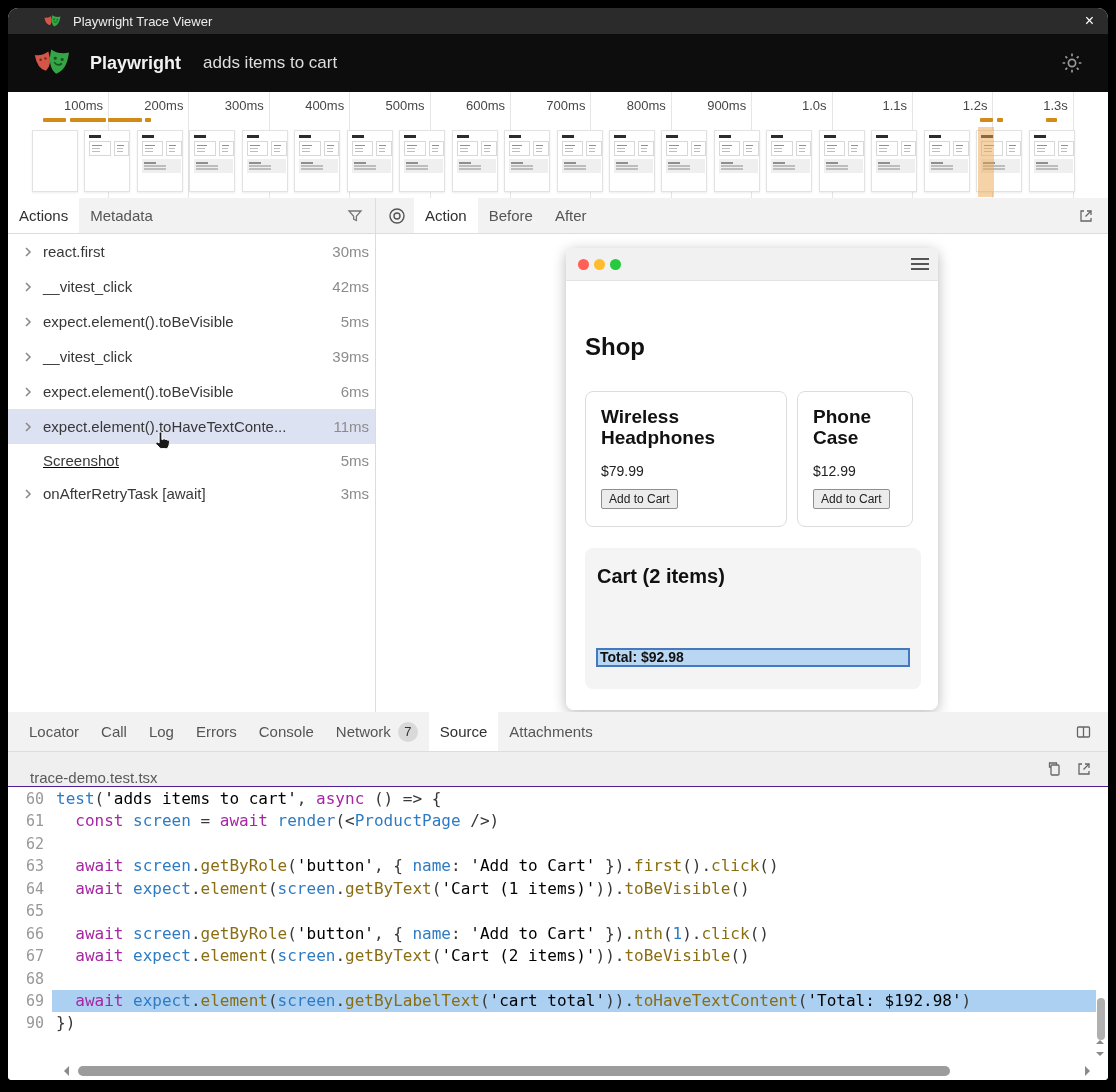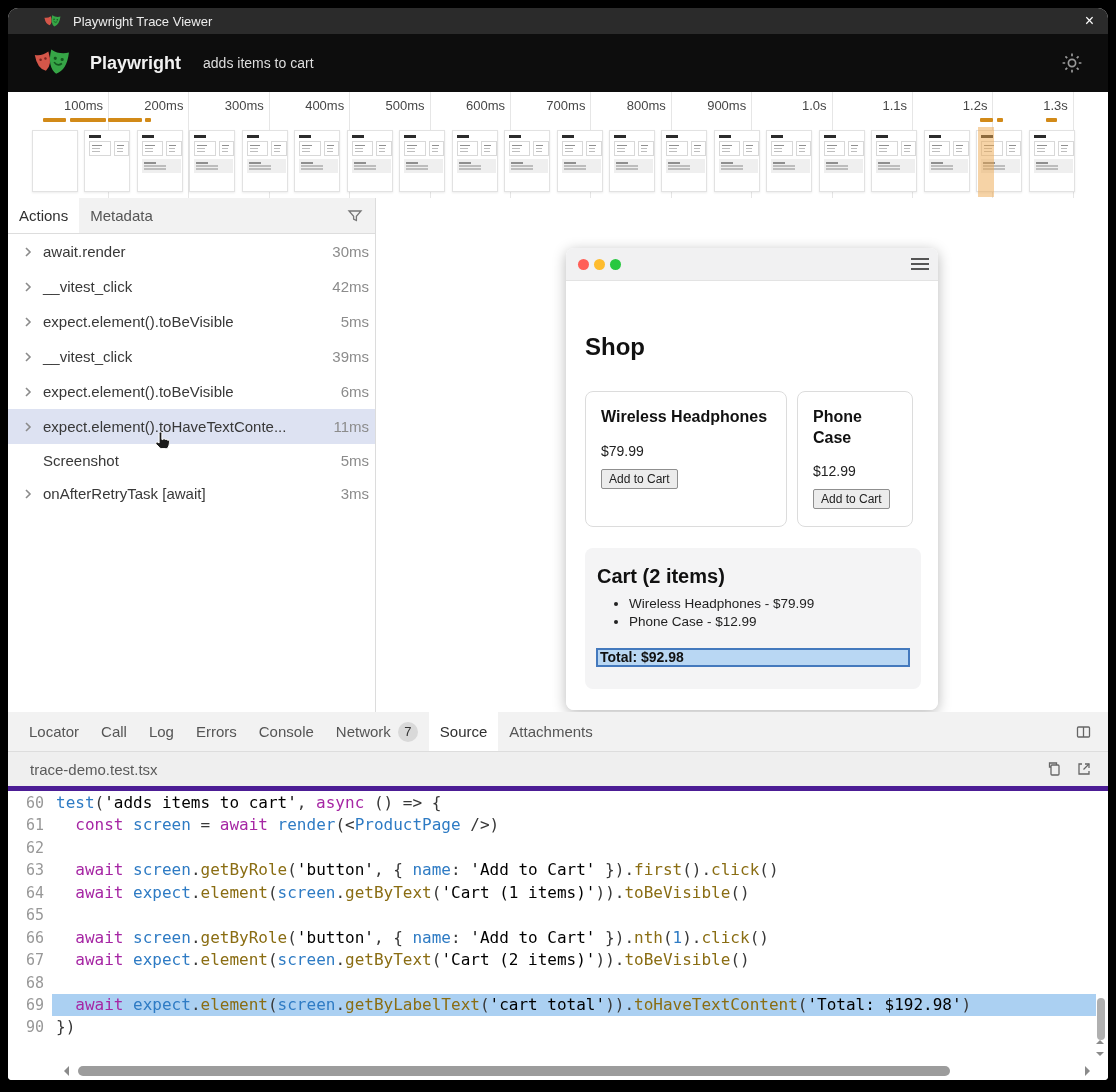--- a/index.html
+++ b/index.html
@@ -14,21 +14,21 @@
   .titlebar .tb-icon{margin-left:36px;width:17px;height:15px;}
   .titlebar .tb-text{margin-left:12px;color:#ececec;font-size:13px;}
   .titlebar .tb-close{position:absolute;right:14px;top:0;height:26px;display:flex;align-items:center;
             color:#fff;font-size:16px;cursor:default;}
 
   
   .header{position:absolute;left:0;top:26px;width:1100px;height:58px;background:#0d0d0d;
           display:flex;align-items:center;}
   .header .logo{margin-left:26px;width:36px;height:32px;}
   .header .app{margin-left:20px;color:#f2f2f2;font-size:18px;font-weight:bold;}
-  .header .ttl{margin-left:22px;color:#dedede;font-size:14px;}
+  .header .ttl{margin-left:22px;color:#dedede;font-size:17px;}
   .header .gear{position:absolute;right:24px;top:17px;width:24px;height:24px;}
 
   
   .timeline{position:absolute;left:0;top:84px;width:1100px;height:106px;background:#fff;
             border-bottom:1px solid #c9c9c9;overflow:hidden;}
   .gridline{position:absolute;top:0;bottom:0;width:1px;background:#e6e6e6;}
   .tick-label{position:absolute;top:6px;width:75px;text-align:right;font-size:13px;color:#464646;}
   .dur-bar{position:absolute;top:26px;height:4px;border-radius:1px;}
   .thumb{position:absolute;top:38px;width:46px;height:62px;background:#fff;border:1px solid #e2e2e2;
          box-sizing:border-box;box-shadow:0 1px 2px rgba(0,0,0,.08);overflow:hidden;}
@@ -52,21 +52,21 @@
   .funnel{position:absolute;right:12px;top:10px;width:16px;height:16px;}
 
   
   .arow{position:relative;display:flex;align-items:center;height:35px;}
   .arow.selected{background:#dde2f2;}
   .arow .chev{position:absolute;left:14px;width:12px;height:12px;}
   .arow .alabel{margin-left:35px;font-size:15px;color:#383838;white-space:nowrap;}
   .arow .adur{position:absolute;right:6px;font-size:15px;color:#8c8c8c;}
   .arow.sub{height:26px;}
   .arow.sub .alabel{color:#6f6f6f;font-size:14.5px;}
-  .arow.shot{height:32px;}
+  .arow.shot{height:32px;text-decoration:underline;}
   .cursor{position:absolute;left:142px;top:420px;width:24px;height:26px;z-index:5;}
 
   
   .rp-toolbar{position:relative;height:36px;}
   .rp-target{width:18px;height:18px;margin:0 8px 0 12px;}
   .rp-ext{position:absolute;right:14px;top:10px;width:16px;height:16px;}
 
   
   .snap-area{position:absolute;left:0;top:36px;width:732px;height:478px;background:#fff;}
   .bwindow{position:absolute;left:190px;top:14px;width:372px;height:462px;background:#fff;
@@ -79,40 +79,40 @@
   .urlcopy{margin-left:6px;width:12px;height:13px;flex:0 0 12px;}
   .burger{position:absolute;right:9px;top:10px;width:18px;height:12px;}
   .burger div{height:2px;background:#555;margin-bottom:3px;}
 
   .bpage{position:relative;height:430px;background:#fff;}
   .shop-h{position:absolute;left:19px;top:52px;font-size:24px;font-weight:bold;color:#111;}
   .pcards{position:absolute;left:19px;top:110px;display:flex;gap:10px;}
   .pcard{border:1px solid #dcdcdc;border-radius:8px;height:136px;box-sizing:border-box;padding:15px 15px;}
   .pcard:nth-child(1){width:202px;}
   .pcard:nth-child(2){width:116px;}
-  .pname{font-size:16px;line-height:20.5px;font-weight:bold;color:#111;}
+  .pname{font-size:19px;line-height:20.5px;font-weight:bold;color:#111;}
   .pprice{font-size:14px;color:#222;margin-top:15px;}
   .pbtn{display:inline-block;margin-top:10px;font-size:12px;color:#222;background:#ececec;
         border:1px solid #8f8f8f;border-radius:2px;padding:2px 7px;}
   .cartcard{position:absolute;left:19px;top:267px;width:336px;height:141px;background:#f4f4f5;
             border-radius:8px;box-sizing:border-box;}
   .cart-h{margin:17px 0 0 12px;font-size:20px;font-weight:bold;color:#111;}
   .cart-list{margin:7px 0 0 0;padding-left:44px;font-size:13.5px;color:#222;}
   .cart-list li{line-height:17.5px;}
   .cart-total{position:absolute;left:11px;top:100px;width:314px;box-sizing:border-box;
               font-size:14px;font-weight:bold;color:#111;line-height:15px;padding:0 2px;}
 
   
   .bottom-panel{position:absolute;left:0;top:704px;width:1100px;height:368px;background:#fff;}
   .btabs{height:40px;padding-left:10px;}
   .badge{display:inline-flex;align-items:center;justify-content:center;width:20px;height:20px;
          border-radius:50%;background:#d9d9d9;color:#333;font-size:13px;margin-left:7px;}
   .cols-icon{position:absolute;right:16px;top:12px;width:17px;height:16px;}
-  .srchead{position:relative;height:34px;background:#efefef;border-bottom:5px solid #4c1d95;
-           display:flex;align-items:center;}
+  .srchead{position:relative;height:34px;background:#efefef;border-bottom:1px solid #4c1d95;
+           display:flex;align-items:flex-end;}
   .srcfile{margin-left:22px;font-size:15px;color:#5a5a5a;}
   .src-copy{position:absolute;right:46px;top:9px;width:16px;height:16px;}
   .src-ext{position:absolute;right:16px;top:9px;width:16px;height:16px;}
 
   .codearea{position:relative;height:278px;overflow:hidden;padding-top:1px;}
   .code-line{position:relative;display:flex;height:22.45px;}
   .code-line.hl::before{content:'';position:absolute;left:44px;right:12px;top:0;bottom:0;background:#abd0f2;}
   .ln{flex:0 0 36px;width:36px;text-align:right;color:#989898;
       font:15px/22.45px "DejaVu Sans Mono",monospace;}
   .codetxt{position:relative;z-index:1;margin-left:12px;white-space:pre;
@@ -598,21 +598,21 @@
           </div>
           <svg class="funnel" viewBox="0 0 16 16" fill="none" stroke="#777" stroke-width="1.3">
         <path d="M2 3h12l-4.6 5.2v4.3l-2.8-1.4V8.2z"></path>
       </svg>
     </div>
     <div id="action-list">
           <div class="arow">
             <svg viewBox="0 0 10 12" class="chev">
               <path d="M3 2l4 4-4 4" fill="none" stroke="#8b8b8b" stroke-width="1.6"></path>
             </svg>
-            <span class="alabel">await.render</span>
+            <span class="alabel">react.first</span>
             <span class="adur">30ms</span>
           </div>
           <div class="arow">
             <svg viewBox="0 0 10 12" class="chev">
               <path d="M3 2l4 4-4 4" fill="none" stroke="#8b8b8b" stroke-width="1.6"></path>
             </svg>
             <span class="alabel">__vitest_click</span>
             <span class="adur">42ms</span>
           </div>
           <div class="arow">
@@ -654,44 +654,60 @@
             <span class="alabel">onAfterRetryTask [await]</span>
             <span class="adur">3ms</span>
           </div>
         </div>
   </div>
   <svg class="cursor" viewBox="0 0 24 24">
     <path d="M10.5 3c.8 0 1.4.6 1.4 1.5v6l.9.1c.1-.5.6-.9 1.2-.9.5 0 1 .3 1.2.8.2-.2.5-.3.9-.3.6 0 1.1.4 1.3 1 .2-.1.4-.1.6-.1.9 0 1.5.7 1.5 1.6 0 0-.1 1.5-.3 2.6-.2 1-.5 2-.9 2.8-.5 1-1.4 1.5-2.6 1.5h-3.9c-.9 0-1.7-.3-2.3-1l-3.3-3.4c-.5-.5-.5-1.3 0-1.8.4-.4 1.1-.5 1.6-.2l1.3.8V4.5c0-.9.6-1.5 1.4-1.5z" fill="#1a1a1a" stroke="#fff" stroke-width="1"></path>
   </svg>
 
   <div class="right-panel">
+    <div class="tabbar rp-toolbar" id="snapshot-tabs" style="height:36px;">
+      <svg class="rp-target" viewBox="0 0 18 18" fill="none" stroke="#555" stroke-width="1.4">
+        <circle cx="9" cy="9" r="7"></circle>
+            <circle cx="9" cy="9" r="3"></circle>
+      </svg>
+      <div class="tab selected">
+            <span>Action</span>
+          </div>
+          <div class="tab">
+            <span>Before</span>
+          </div>
+          <div class="tab">
+            <span>After</span>
+          </div>
+          <svg class="rp-ext" viewBox="0 0 16 16" fill="none" stroke="#666" stroke-width="1.3">
+        <path d="M6 3H3v10h10v-3"></path>
+            <path d="M9 3h4v4"></path>
+            <path d="M13 3L7.5 8.5"></path>
+      </svg>
+    </div>
     <div class="snap-area">
       <div class="bwindow">
         <div class="bchrome">
           <span class="bdot" id="dot-red" style="left: 12px; background: rgb(255, 95, 87);"></span>
           <span class="bdot" id="dot-yellow" style="left: 28px; background: rgb(254, 188, 46);"></span>
           <span class="bdot" id="dot-green" style="left: 44px; background: rgb(40, 200, 64);"></span>
           <div class="burger">
                 <div></div>
                 <div></div>
                 <div></div>
               </div>
         </div>
         <div class="bpage">
           <div class="shop-h">Shop</div>
           <div class="pcards" id="products-row">
                 <div class="pcard"><div class="pname">Wireless Headphones</div><div class="pprice">$79.99</div><span class="pbtn">Add to Cart</span></div>
                 <div class="pcard"><div class="pname">Phone Case</div><div class="pprice">$12.99</div><span class="pbtn">Add to Cart</span></div>
               </div>
           <div class="cartcard">
             <div class="cart-h">Cart (2 items)</div>
-            <ul class="cart-list" id="cart-list">
-                  <li>Wireless Headphones - $79.99</li>
-                  <li>Phone Case - $12.99</li>
-                </ul>
             <div class="cart-total" id="cart-total" style="background: rgb(185, 215, 243); border: 2px solid rgb(68, 121, 189);">Total: $92.98</div>
           </div>
         </div>
       </div>
     </div>
   </div>
 
   <div class="bottom-panel">
     <div class="tabbar btabs" id="bottom-tabs" style="position:relative;height:40px;">
       <div class="tab">

